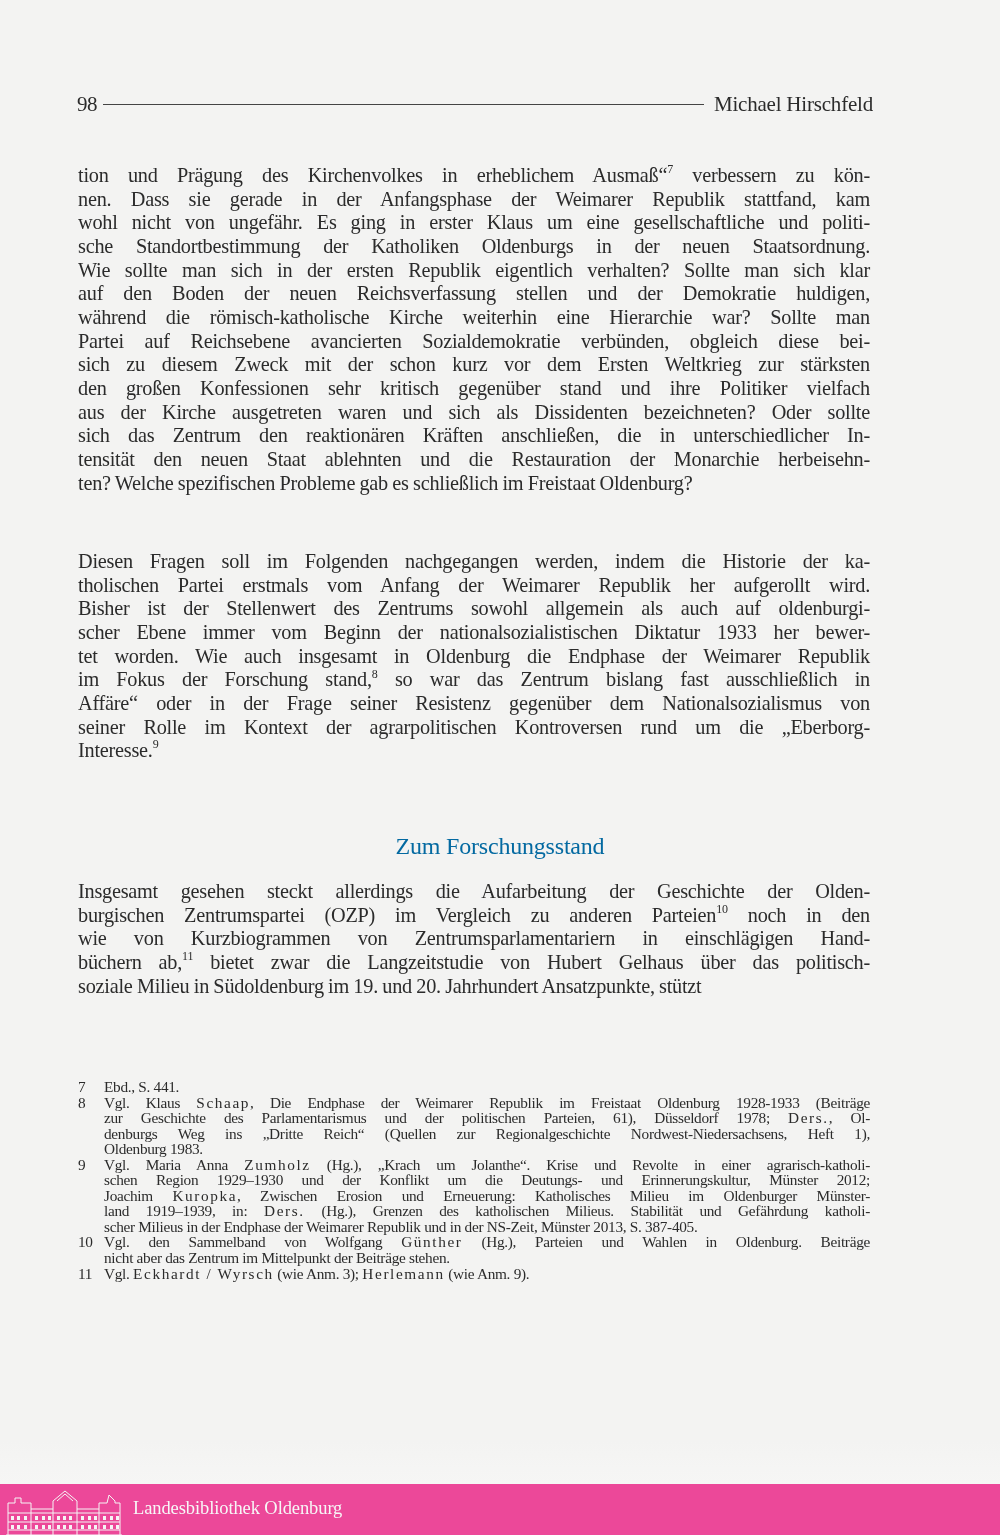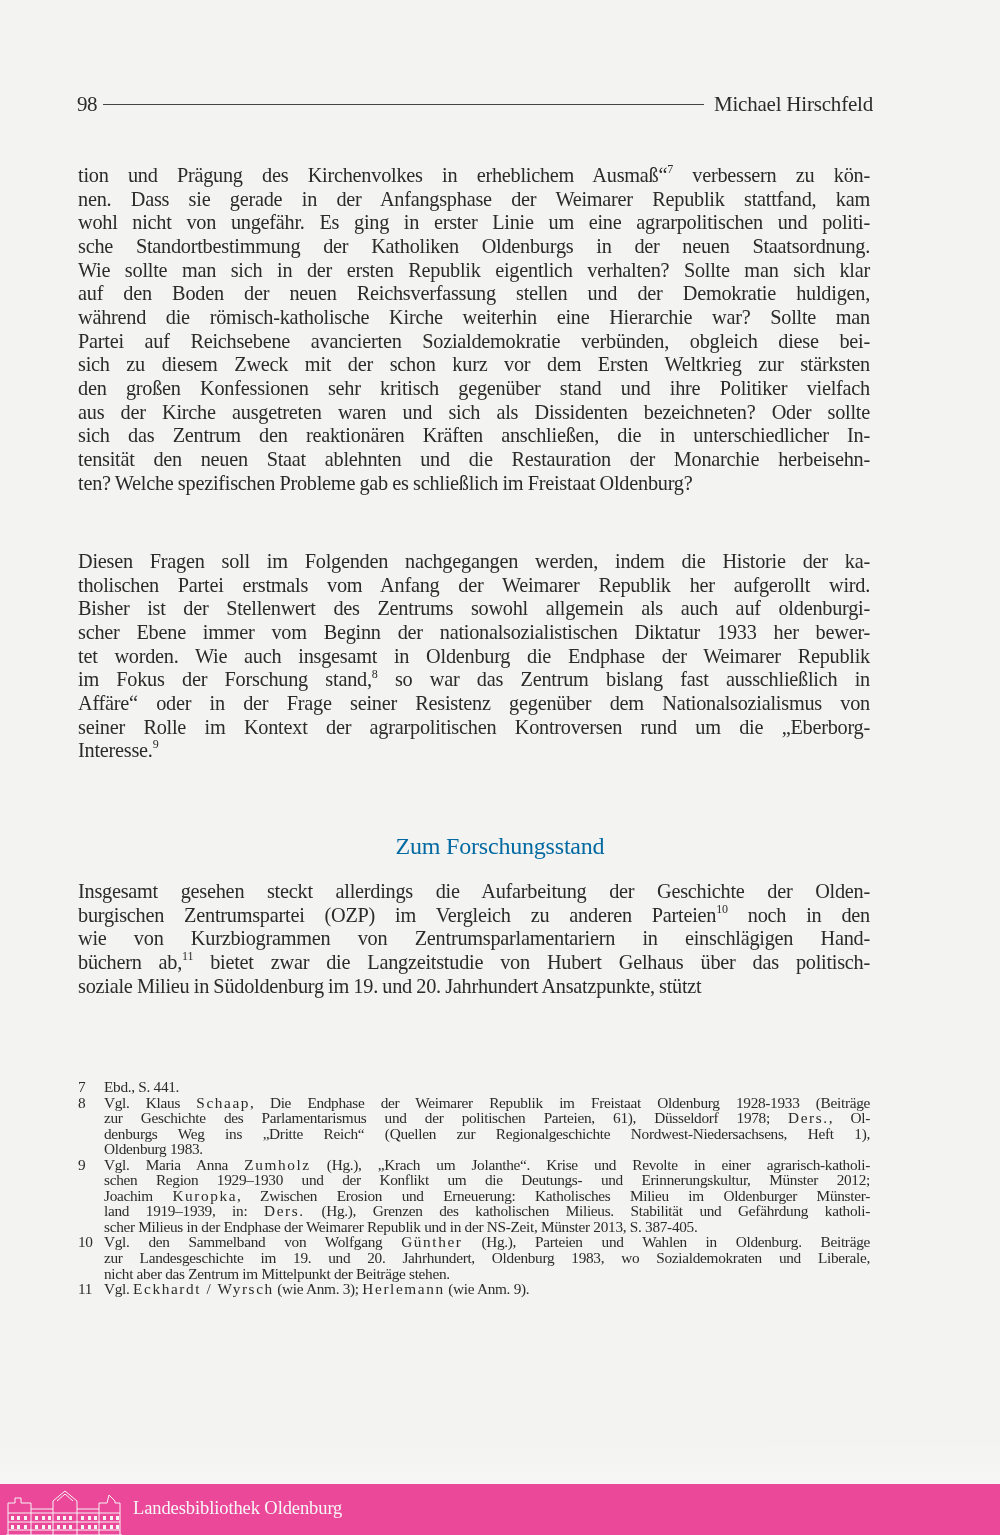--- a/index.html
+++ b/index.html
@@ -73,21 +73,21 @@
 
   <div class="running-head">
     <span class="page-number">98</span>
     <span class="head-rule"></span>
     <span class="running-author">Michael Hirschfeld</span>
   </div>
 
   <div class="body-text" id="para-1">
       <span class="line"><span>tion und Prägung des Kirchenvolkes in erheblichem Ausmaß“</span><sup>7</sup><span> verbessern zu kön-</span></span>
       <span class="line"><span>nen. Dass sie gerade in der Anfangsphase der Weimarer Republik stattfand, kam</span></span>
-      <span class="line"><span>wohl nicht von ungefähr. Es ging in erster Linie um eine agrarpolitischen und politi-</span></span>
+      <span class="line"><span>wohl nicht von ungefähr. Es ging in erster Klaus um eine gesellschaftliche und politi-</span></span>
       <span class="line"><span>sche Standortbestimmung der Katholiken Oldenburgs in der neuen Staatsordnung.</span></span>
       <span class="line"><span>Wie sollte man sich in der ersten Republik eigentlich verhalten? Sollte man sich klar</span></span>
       <span class="line"><span>auf den Boden der neuen Reichsverfassung stellen und der Demokratie huldigen,</span></span>
       <span class="line"><span>während die römisch-katholische Kirche weiterhin eine Hierarchie war? Sollte man</span></span>
       <span class="line"><span>Partei auf Reichsebene avancierten Sozialdemokratie verbünden, obgleich diese bei-</span></span>
       <span class="line"><span>sich zu diesem Zweck mit der schon kurz vor dem Ersten Weltkrieg zur stärksten</span></span>
       <span class="line"><span>den großen Konfessionen sehr kritisch gegenüber stand und ihre Politiker vielfach</span></span>
       <span class="line"><span>aus der Kirche ausgetreten waren und sich als Dissidenten bezeichneten? Oder sollte</span></span>
       <span class="line"><span>sich das Zentrum den reaktionären Kräften anschließen, die in unterschiedlicher In-</span></span>
       <span class="line"><span>tensität den neuen Staat ablehnten und die Restauration der Monarchie herbeisehn-</span></span>
@@ -138,21 +138,20 @@
           <span class="line"><span>schen Region 1929–1930 und der Konflikt um die Deutungs- und Erinnerungskultur, Münster 2012;</span></span>
           <span class="line"><span>Joachim </span><span class="spaced">Kuropka</span><span>, Zwischen Erosion und Erneuerung: Katholisches Milieu im Oldenburger Münster-</span></span>
           <span class="line"><span>land 1919–1939, in: </span><span class="spaced">Ders.</span><span> (Hg.), Grenzen des katholischen Milieus. Stabilität und Gefährdung katholi-</span></span>
           <span class="line last"><span>scher Milieus in der Endphase der Weimarer Republik und in der NS-Zeit, Münster 2013, S. 387-405.</span></span>
         </span>
       </div>
       <div class="footnote">
         <span class="fn-num">10</span>
         <span class="fn-body">
           <span class="line"><span>Vgl. den Sammelband von Wolfgang </span><span class="spaced">Günther</span><span> (Hg.), Parteien und Wahlen in Oldenburg. Beiträge</span></span>
-          <span class="line"><span>zur Landesgeschichte im 19. und 20. Jahrhundert, Oldenburg 1983, wo Sozialdemokraten und Liberale,</span></span>
           <span class="line last"><span>nicht aber das Zentrum im Mittelpunkt der Beiträge stehen.</span></span>
         </span>
       </div>
       <div class="footnote">
         <span class="fn-num">11</span>
         <span class="fn-body">
           <span class="line last"><span>Vgl. </span><span class="spaced">Eckhardt / Wyrsch</span><span> (wie Anm. 3); </span><span class="spaced">Herlemann</span><span> (wie Anm. 9).</span></span>
         </span>
       </div>
     </div>

